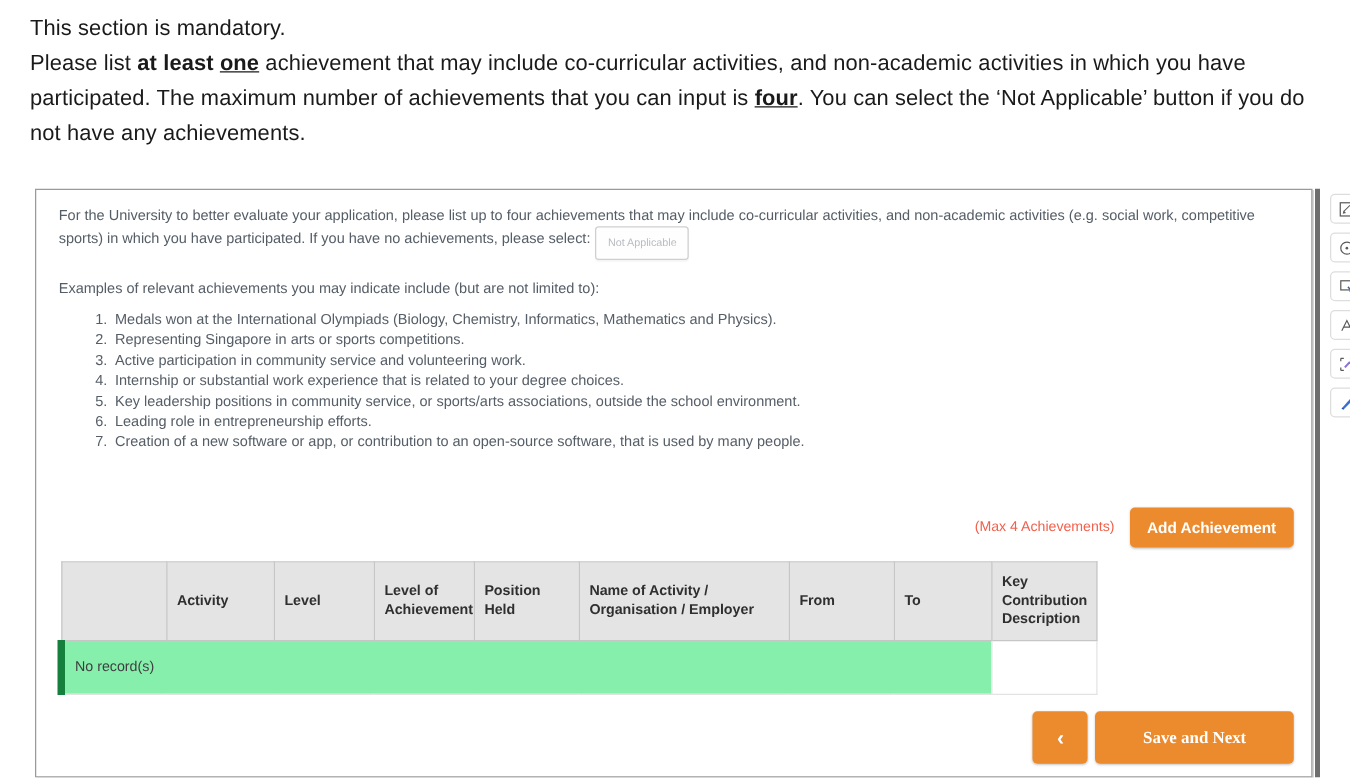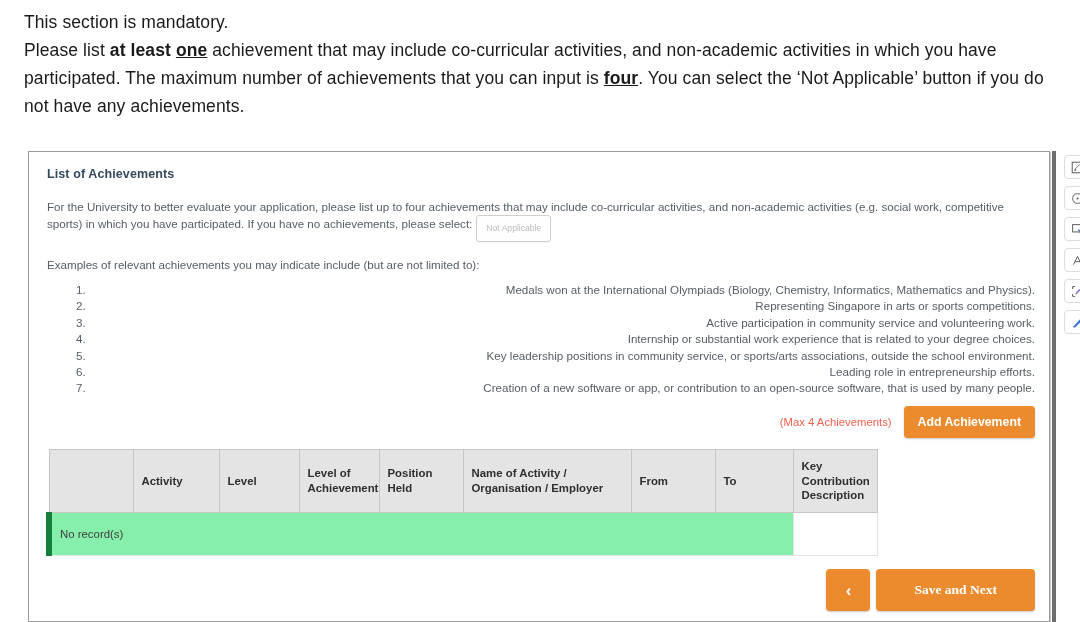--- a/index.html
+++ b/index.html
@@ -80,21 +80,20 @@
     box-shadow: 0 1px 1px rgba(0,0,0,0.04);
     white-space: nowrap;
   }
 
   ol.examples {
     margin: 9px 0 0 0;
     padding-left: 46px;
     font-size: 11.6px;
     line-height: 16.4px;
     color: #555d66;
-    text-align: right;
   }
   ol.examples li { padding-left: 3px; margin: 0; }
 
   
   .add-row {
     position: absolute;
     right: 14px;
     top: 254px;
     display: flex;
     align-items: center;
@@ -234,21 +233,20 @@
 <body>
 
 <div id="intro">
   <div class="line">This section is mandatory.</div>
   <div class="line"><span>Please list </span><b>at least </b><u>one</u><span> achievement that may include co-curricular activities, and non-academic activities in which you have participated. The maximum number of achievements that you can input is </span><u>four</u><span>. You can select the ‘Not Applicable’ button if you do not have any achievements.</span></div>
 </div>
 
 <div id="panel">
   <div id="panel-inner">
 
-    <div class="card-title">List of Achievements</div>
 
     <p class="body-text"><span>For the University to better evaluate your application, please list up to four achievements that may include co-curricular activities, and non-academic activities (e.g. social work, competitive sports) in which you have participated. If you have no achievements, please select:</span><span class="na-btn">Not Applicable</span></p>
 
     <p class="body-text spaced">Examples of relevant achievements you may indicate include (but are not limited to):</p>
 
     <ol class="examples">
       <li>Medals won at the International Olympiads (Biology, Chemistry, Informatics, Mathematics and Physics).</li>
       <li>Representing Singapore in arts or sports competitions.</li>
       <li>Active participation in community service and volunteering work.</li>
       <li>Internship or substantial work experience that is related to your degree choices.</li>

